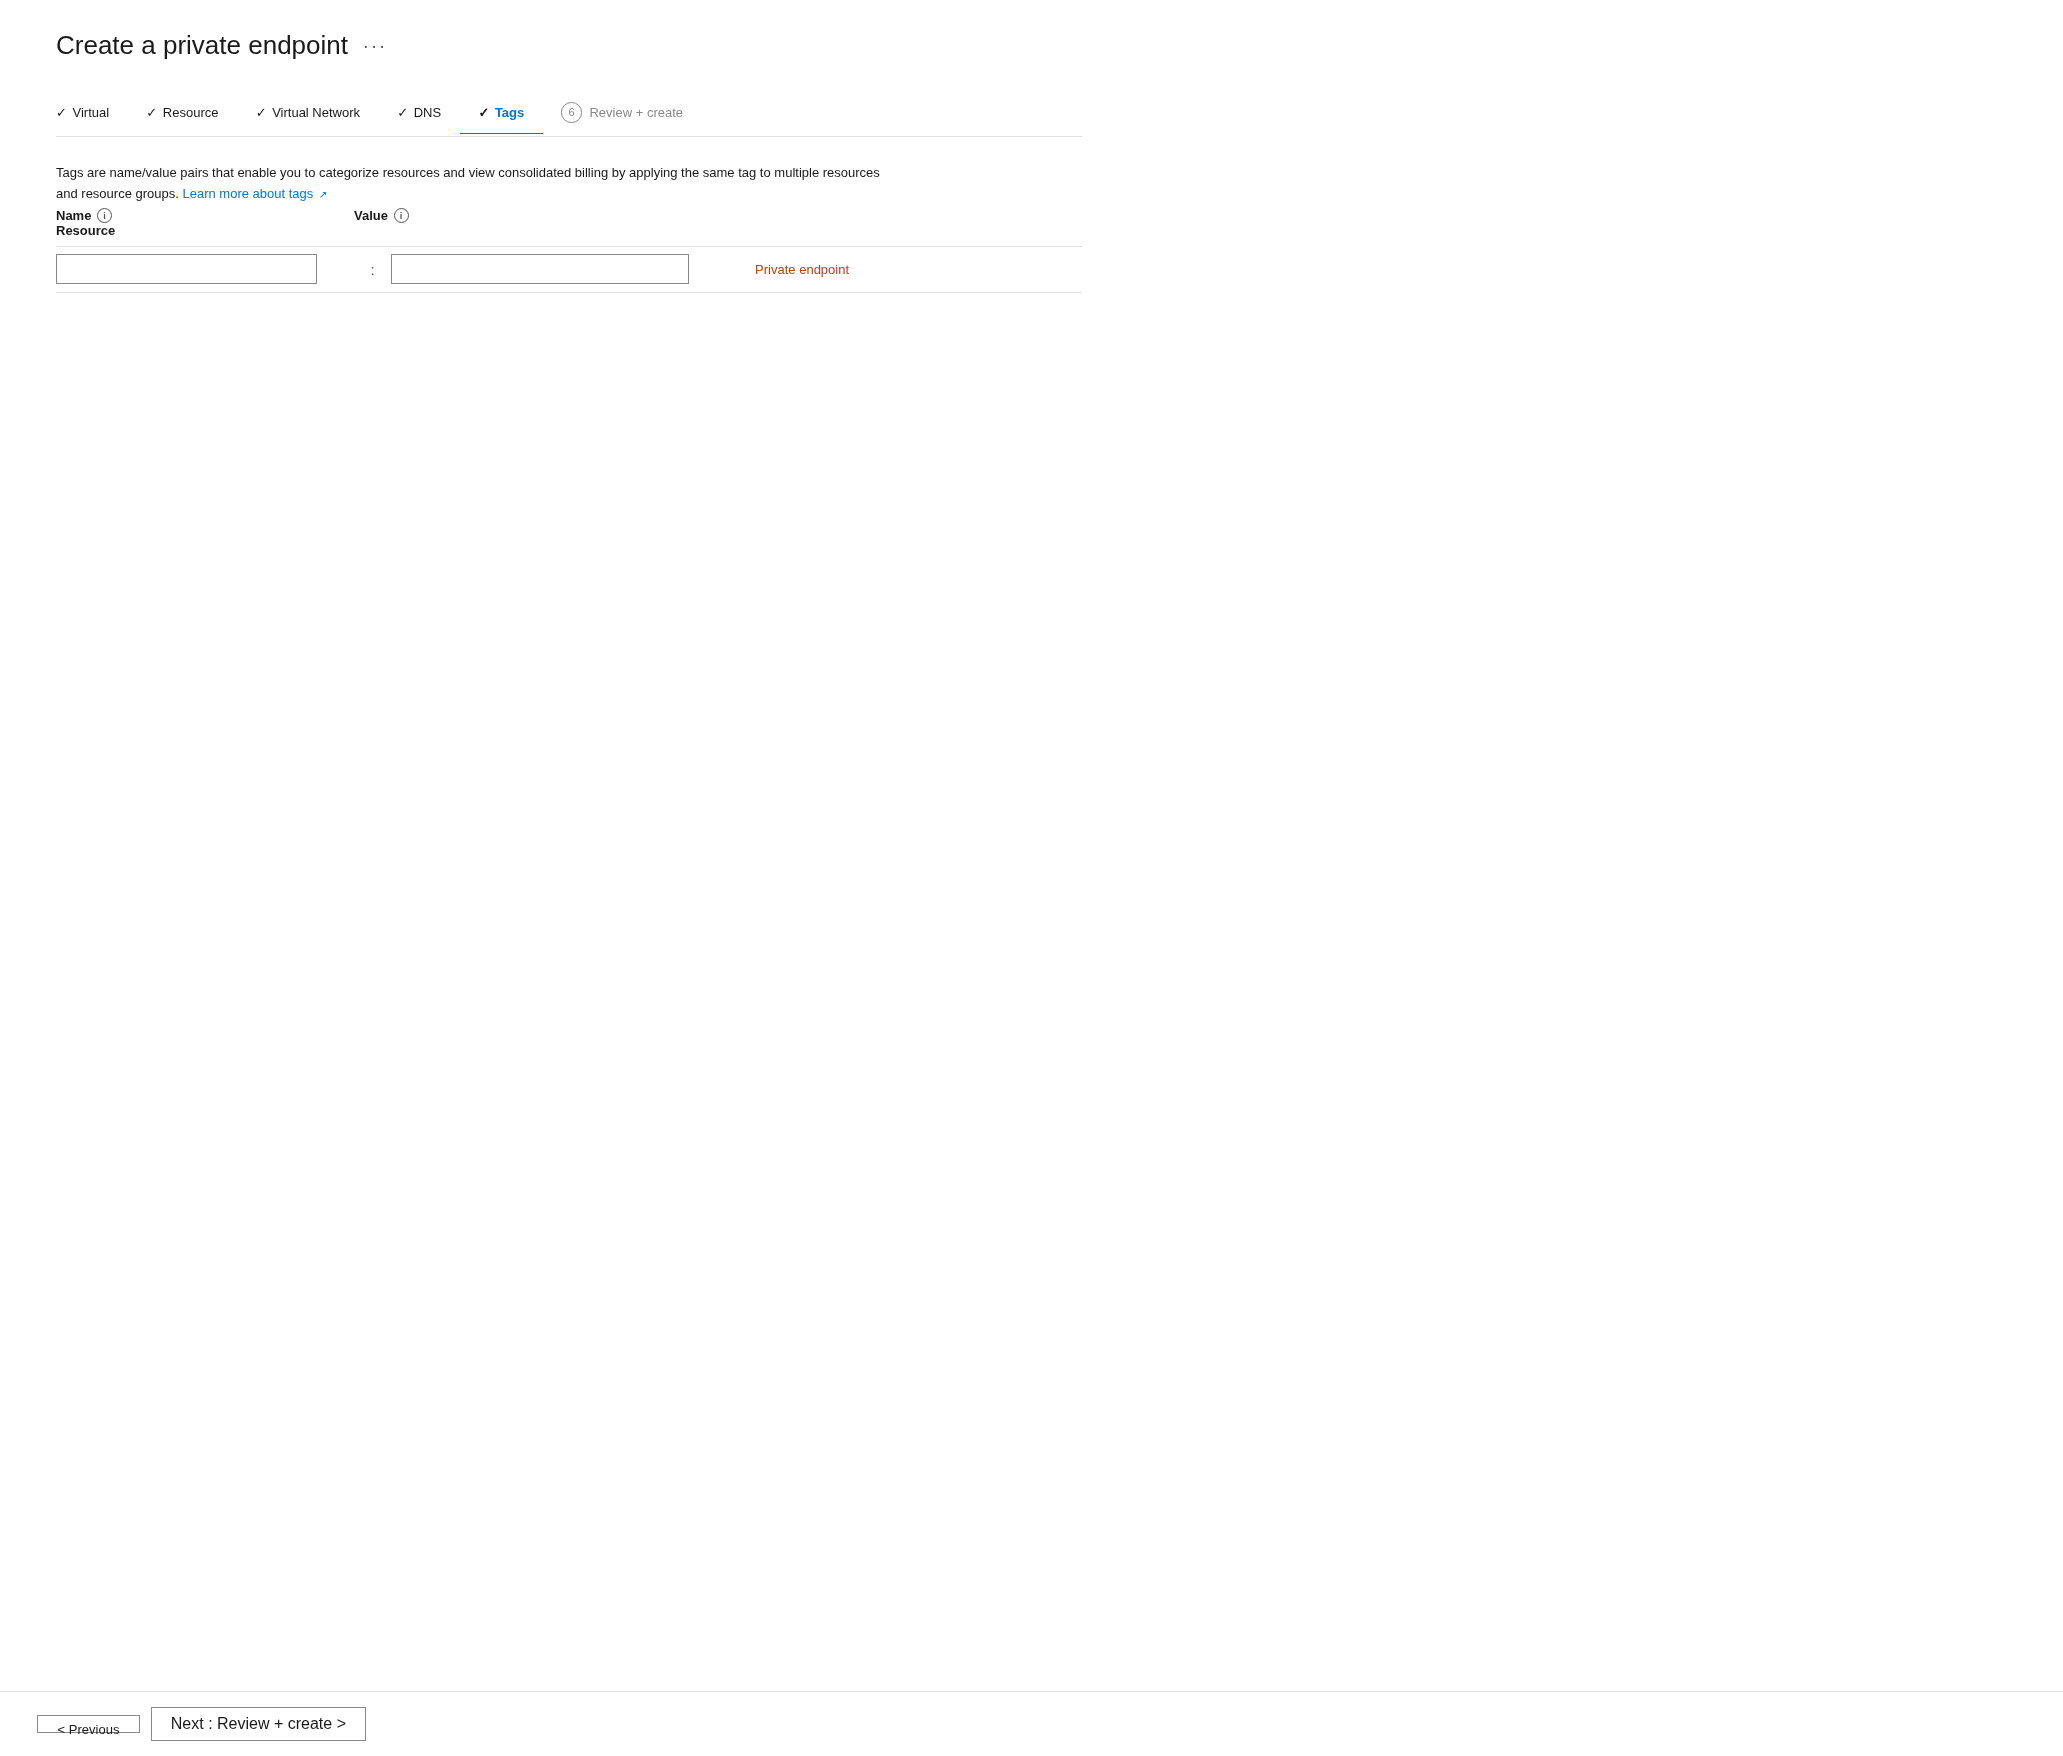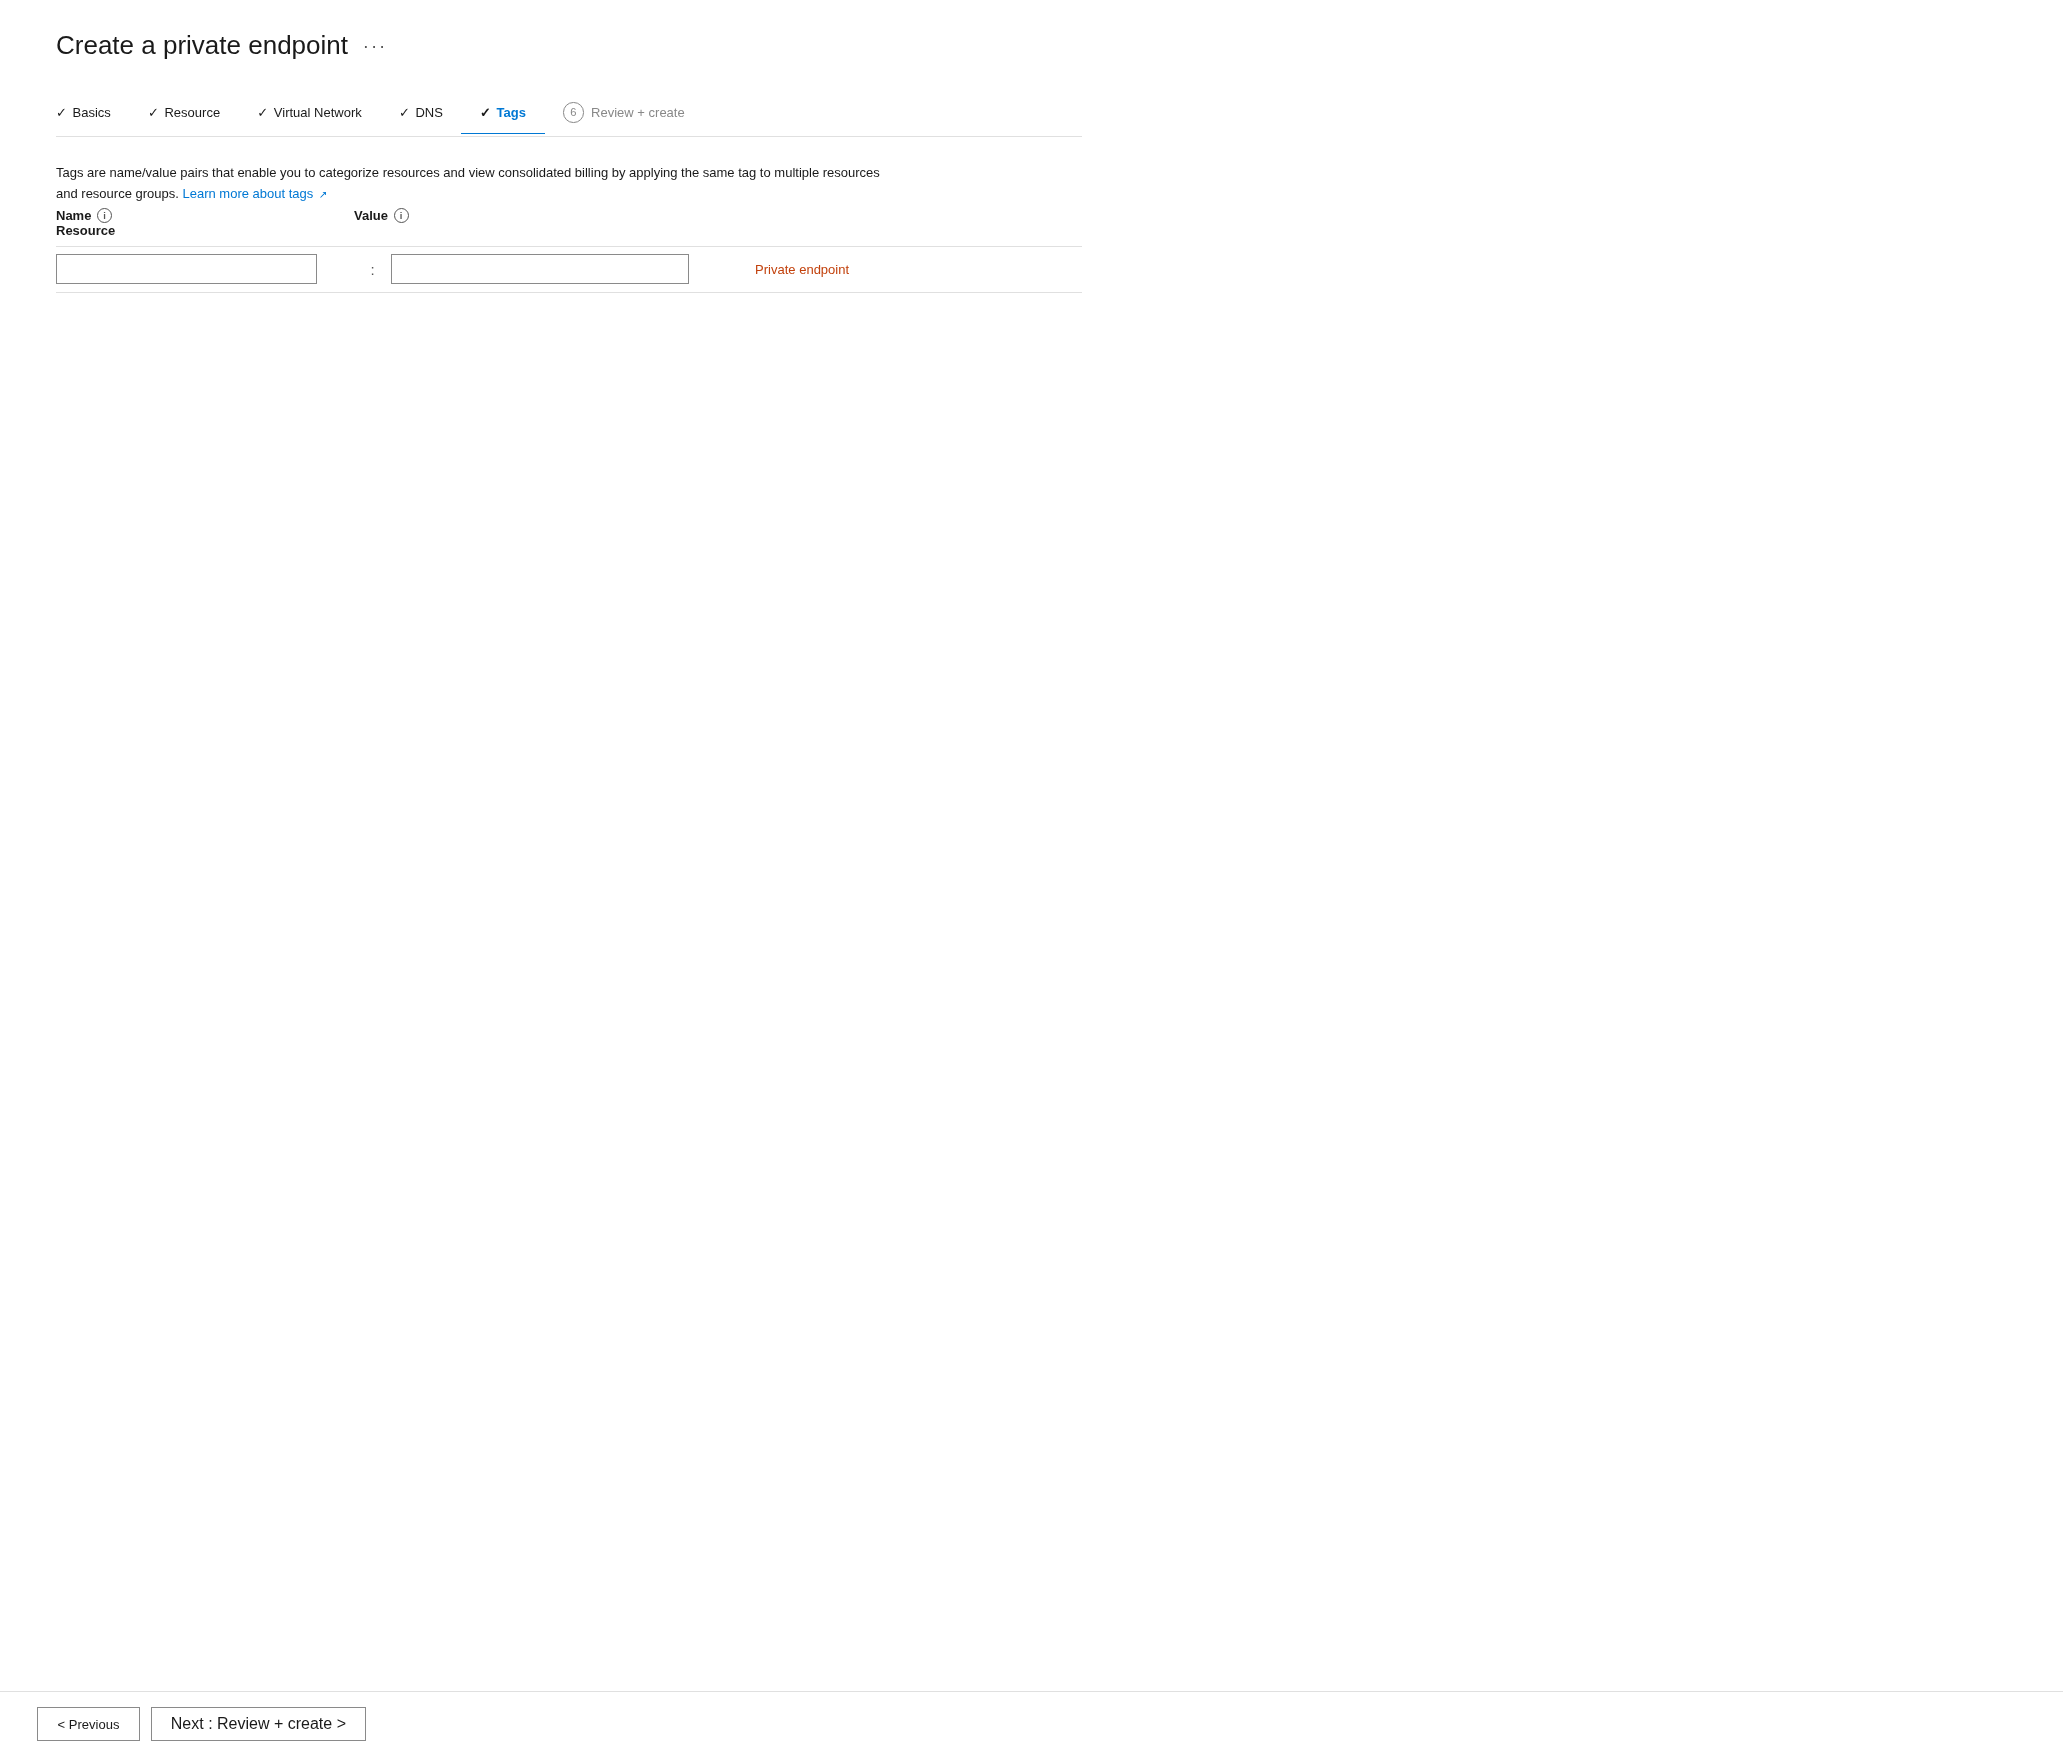--- a/index.html
+++ b/index.html
@@ -221,21 +221,21 @@
       gap: 11.2px;
     }
 
     .btn-previous {
       padding: 5.6px 18.6px;
       font-size: 13px;
       border: 0.9px solid #8a8a8a;
       background: #ffffff;
       color: #1a1a1a;
       cursor: pointer;
-      height: 34px;
+      height: 18px;
       min-width: 103px;
     }
 
     .btn-next {
       padding: 5.6px 18.6px;
       font-size: 16px;
       border: 0.9px solid #8a8a8a;
       background: #ffffff;
       color: #1a1a1a;
       cursor: pointer;
@@ -249,21 +249,21 @@
 <div class="page-container">
 
   <div class="page-title-row">
     <h1 class="page-title">Create a private endpoint</h1>
     <button class="ellipsis-btn">···</button>
   </div>
 
   <div class="tabs-container">
     <div class="tab-item completed">
       <span class="check-icon">✓</span>
-      <span>Basics</span>
+      <span>Virtual</span>
     </div>
     <div class="tab-item completed">
       <span class="check-icon">✓</span>
       <span>Resource</span>
     </div>
     <div class="tab-item completed">
       <span class="check-icon">✓</span>
       <span>Virtual Network</span>
     </div>
     <div class="tab-item completed">

